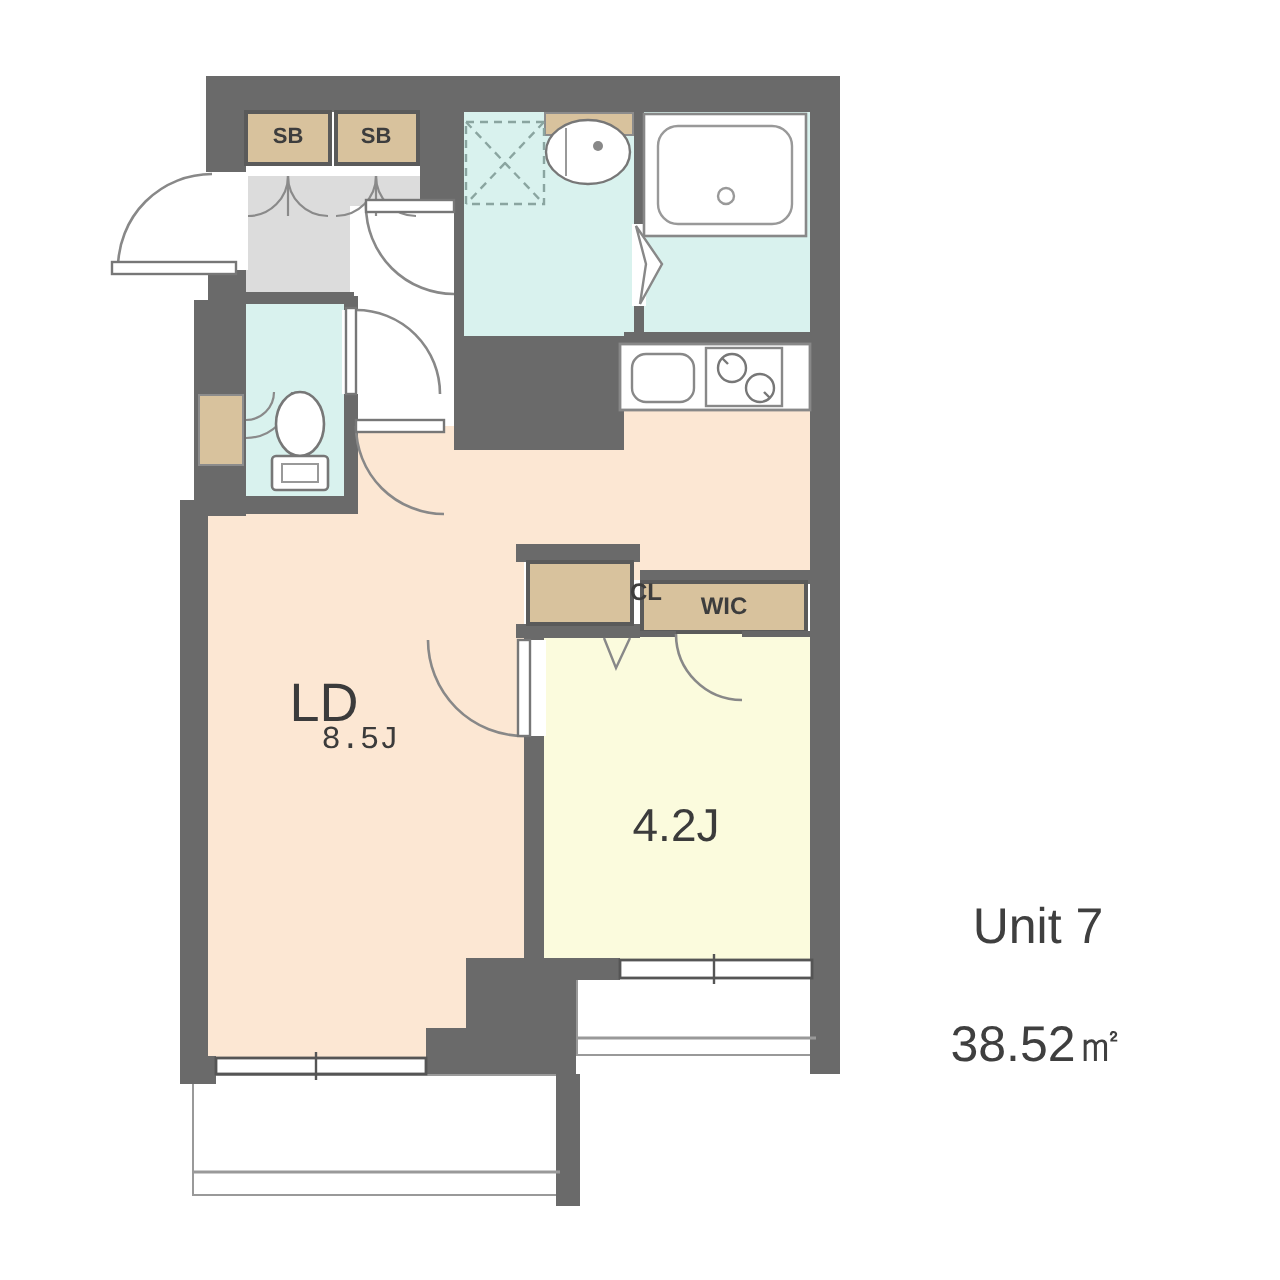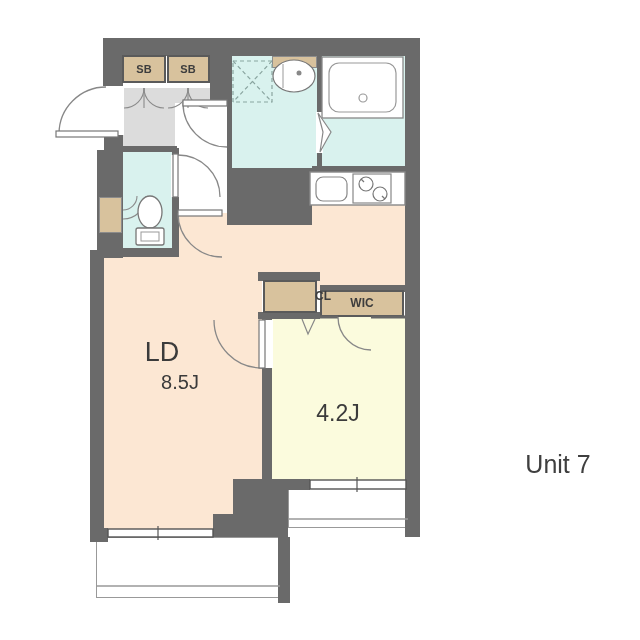--- a/index.html
+++ b/index.html
@@ -182,18 +182,19 @@
 
     <line x1="96" y1="586" x2="280" y2="586" stroke="#999" stroke-width="1.4"></line>
     <line x1="288" y1="519" x2="408" y2="519" stroke="#999" stroke-width="1.4"></line>
   </svg>
 
   <div class="lbl lbl-sb" style="left:144px;top:69px;">SB</div>
   <div class="lbl lbl-sb" style="left:188px;top:69px;">SB</div>
   <div class="lbl lbl-cl" style="left:290px;top:296px;margin-left:33px;">CL</div>
   <div class="lbl lbl-cl" style="left:362px;top:303px;">WIC</div>
   <div class="lbl lbl-room-lg" style="left:162px;top:352px;">LD</div>
-  <div class="lbl lbl-room-lg" style="left:180px;top:382px;font-size:20px;">8.5J</div>
+  <div class="lbl lbl-room-lg" style="left:180px;top:370px;font-size:16px;font-family:Liberation Mono, monospace;">8.5J</div>
   <div class="lbl lbl-room-md" style="left:338px;top:413px;">4.2J</div>
 
-  <div class="lbl lbl-unit" style="left:519px;top:464px;margin-left:39px;">Unit 7</div>
+  <div class="lbl lbl-unit" style="left:519px;top:464px;">Unit 7</div>
+  <div class="lbl lbl-unit" style="left:519px;top:523px;">38.52㎡</div>
 
 </div>
 
 </body></html>

